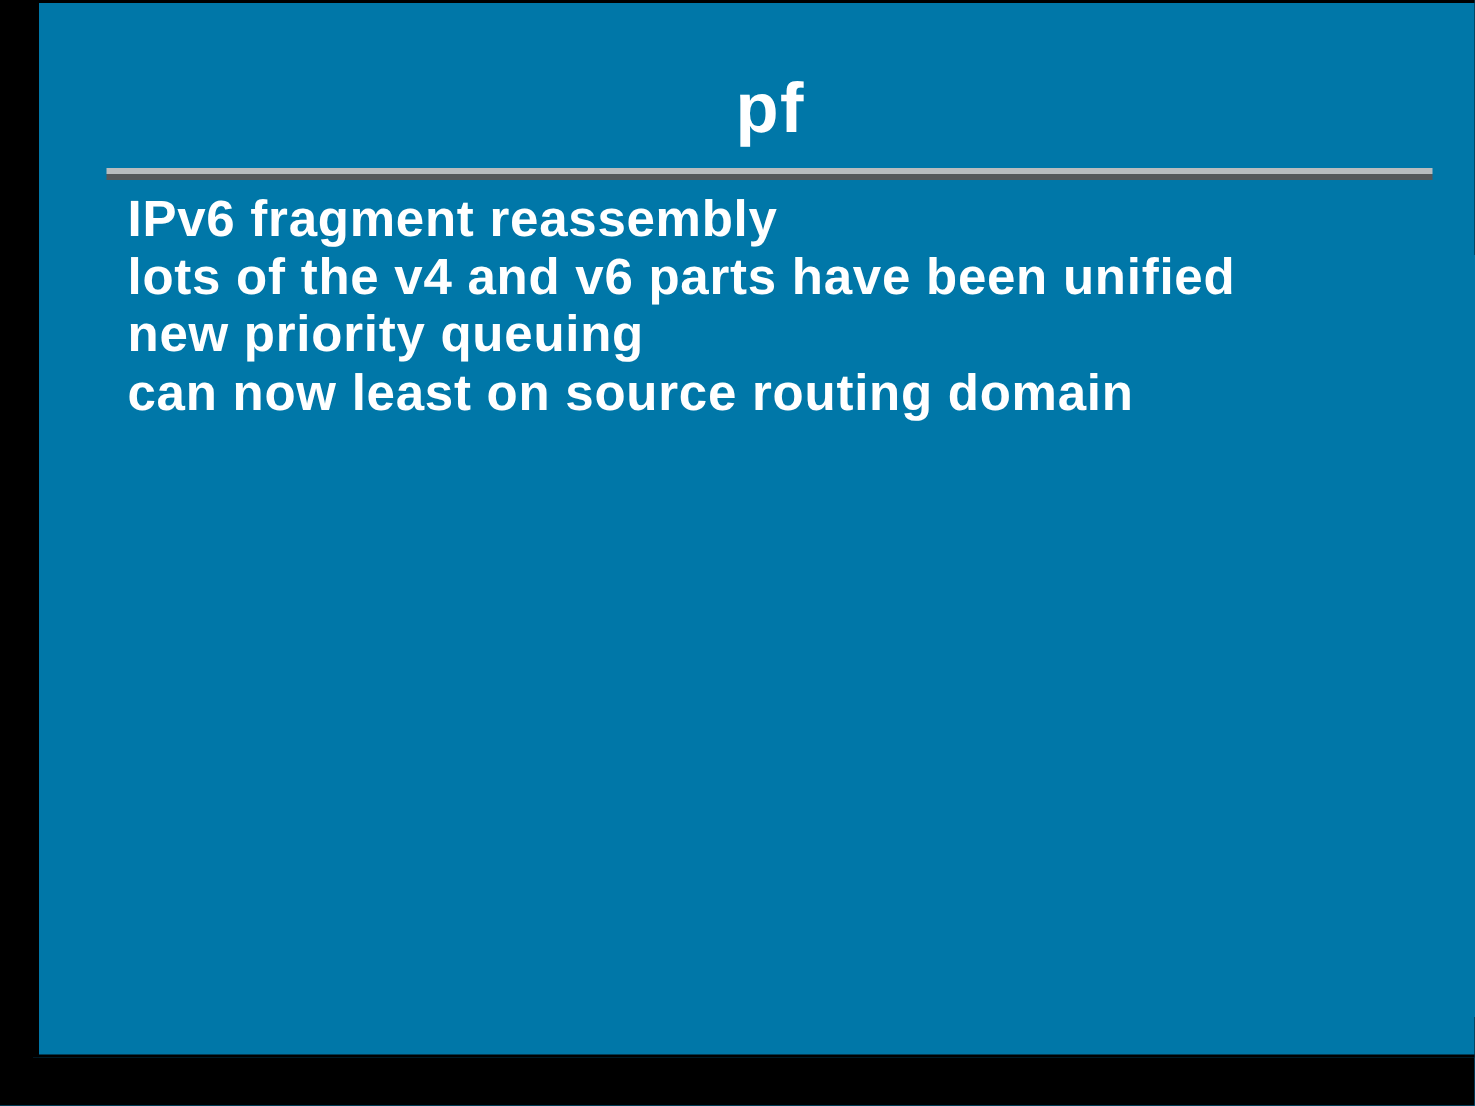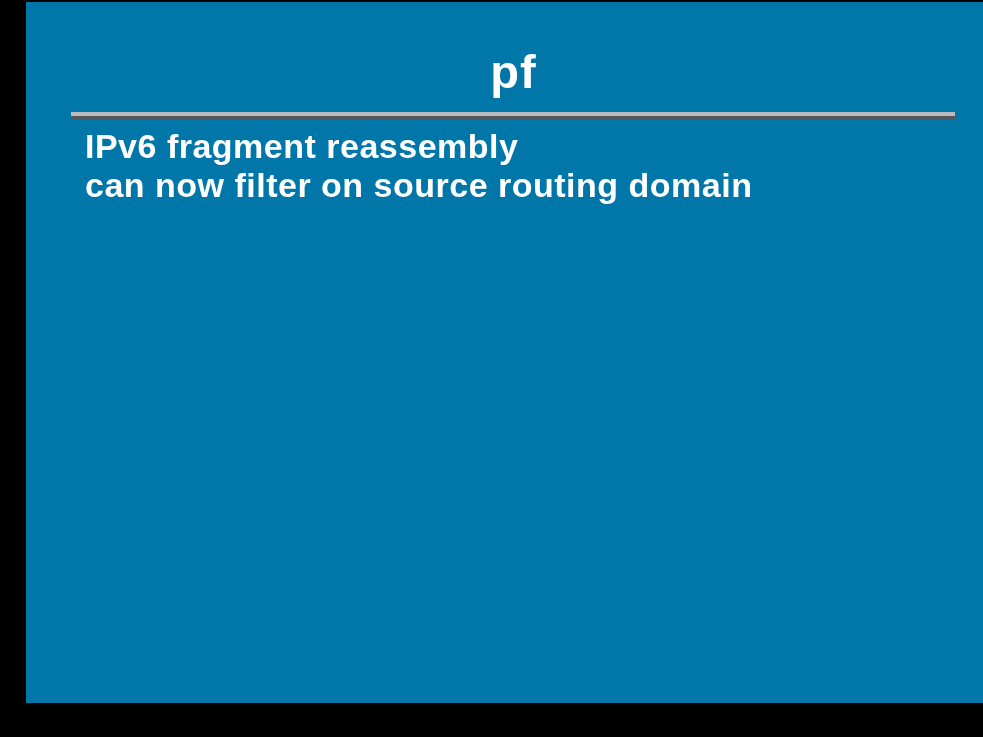--- a/index.html
+++ b/index.html
@@ -87,15 +87,17 @@
 
   <div class="title">pf</div>
 
   <div class="divider">
     <div class="light"></div>
     <div class="dark"></div>
   </div>
 
   <ul class="bullet-list">
       <li>IPv6 fragment reassembly</li>
-      <li>can now filter on source routing domain</li>
+      <li>lots of the v4 and v6 parts have been unified</li>
+      <li>new priority queuing</li>
+      <li>can now least on source routing domain</li>
     </ul>
 </div>
 
 </body></html>

